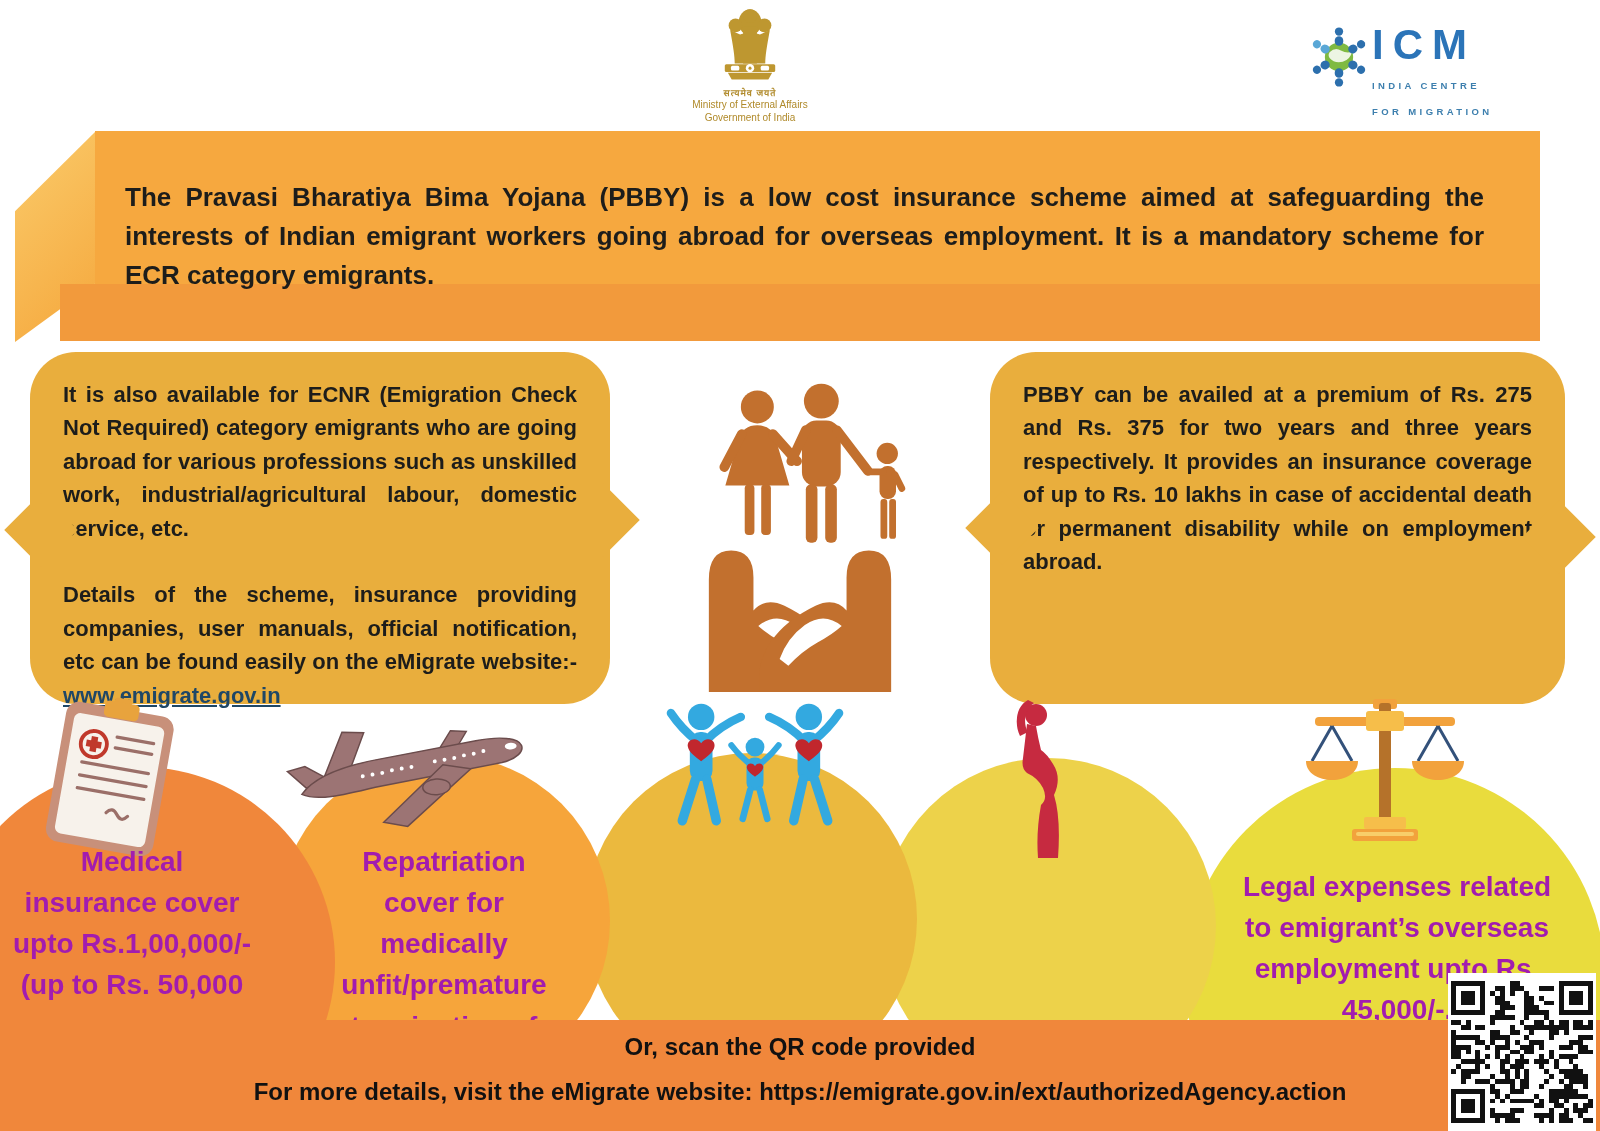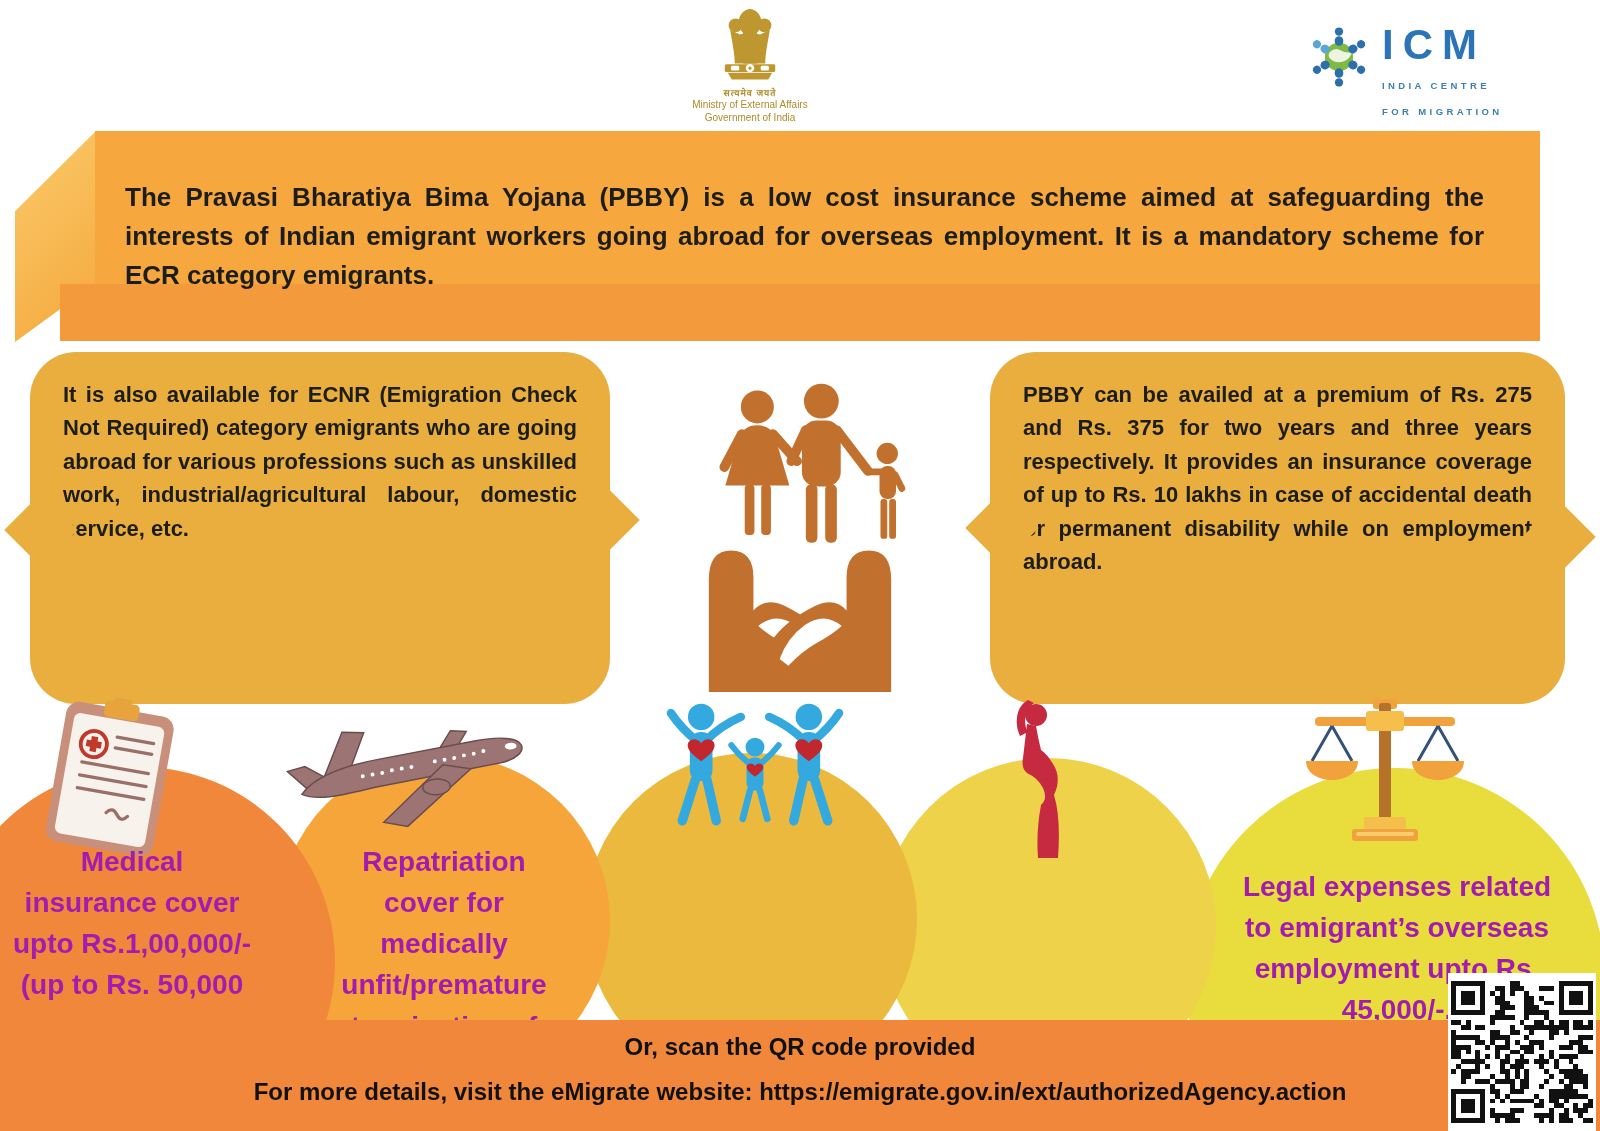--- a/index.html
+++ b/index.html
@@ -5,21 +5,21 @@
   html,body{margin:0;padding:0;background:#ffffff;}
   .canvas{position:relative;width:1600px;height:1131px;background:#ffffff;overflow:hidden;
           font-family:"Liberation Sans",sans-serif;color:#1d1d1b;}
 
   
   .gov-block{position:absolute;left:640px;top:4px;width:220px;text-align:center;}
   .gov-emblem{display:block;margin:0 auto;}
   .gov-motto{font-size:9px;font-weight:700;color:#b08a2a;letter-spacing:1px;margin-top:-2px;}
   .gov-line{font-size:10px;font-weight:400;color:#b08a2a;line-height:1.25;}
 
-  .icm-block{position:absolute;left:1306px;top:24px;display:flex;align-items:flex-start;gap:10px;}
+  .icm-block{position:absolute;left:1306px;top:24px;display:flex;align-items:flex-start;}
   .icm-text{display:flex;flex-direction:column;}
   .icm-acronym{font-size:42px;font-weight:700;color:#2b74b8;letter-spacing:9px;line-height:1;}
   .icm-sub{font-size:9.5px;font-weight:700;color:#3d7fae;letter-spacing:3.4px;line-height:1.5;margin-top:13px;}
 
   
   .banner-face{position:absolute;left:95px;top:131px;width:1445px;height:153px;background:#f6a83f;z-index:3;}
   .banner-side{position:absolute;left:15px;top:131px;width:81px;height:211px;
                background:linear-gradient(135deg,#facb6b 0%,#f6ae45 80%);
                clip-path:polygon(100% 0,0 38%,0 100%,100% 72%);z-index:2;}
   .banner-bottom{position:absolute;left:60px;top:284px;width:1480px;height:57px;background:#f29a3c;z-index:2;}
@@ -139,20 +139,21 @@
   <div class="banner-side"></div>
   <div class="banner-bottom"></div>
   <div class="banner-face">
     <p class="banner-text">The Pravasi Bharatiya Bima Yojana (PBBY) is a low cost insurance scheme aimed at safeguarding the interests of Indian emigrant workers going abroad for overseas employment. It is a mandatory scheme for ECR category emigrants.</p>
   </div>
 
   <div class="bubble bubble-left">
     <div class="diamond" style="left:-15px;top:152px;"></div>
     <div class="diamond" style="left:547px;top:142px;"></div>
     <p>It is also available for ECNR (Emigration Check Not Required) category emigrants who are going abroad for various professions such as unskilled work, industrial/agricultural labour, domestic service, etc.</p>
+    <p><span>Details of the scheme, insurance providing companies, user manuals, official notification, etc can be found easily on the eMigrate website:- </span><a class="link">www.emigrate.gov.in</a></p>
   </div>
 
   <div class="bubble bubble-right">
     <div class="diamond" style="left:-14px;top:150px;"></div>
     <div class="diamond" style="left:543px;top:159px;"></div>
     <p>PBBY can be availed at a premium of Rs. 275 and Rs. 375 for two years and three years respectively. It provides an insurance coverage of up to Rs. 10 lakhs in case of accidental death or permanent disability while on employment abroad.</p>
   </div>
 
   <svg class="hands-icon" viewBox="0 0 320 330">
     <g fill="#c2702e" stroke="none">

